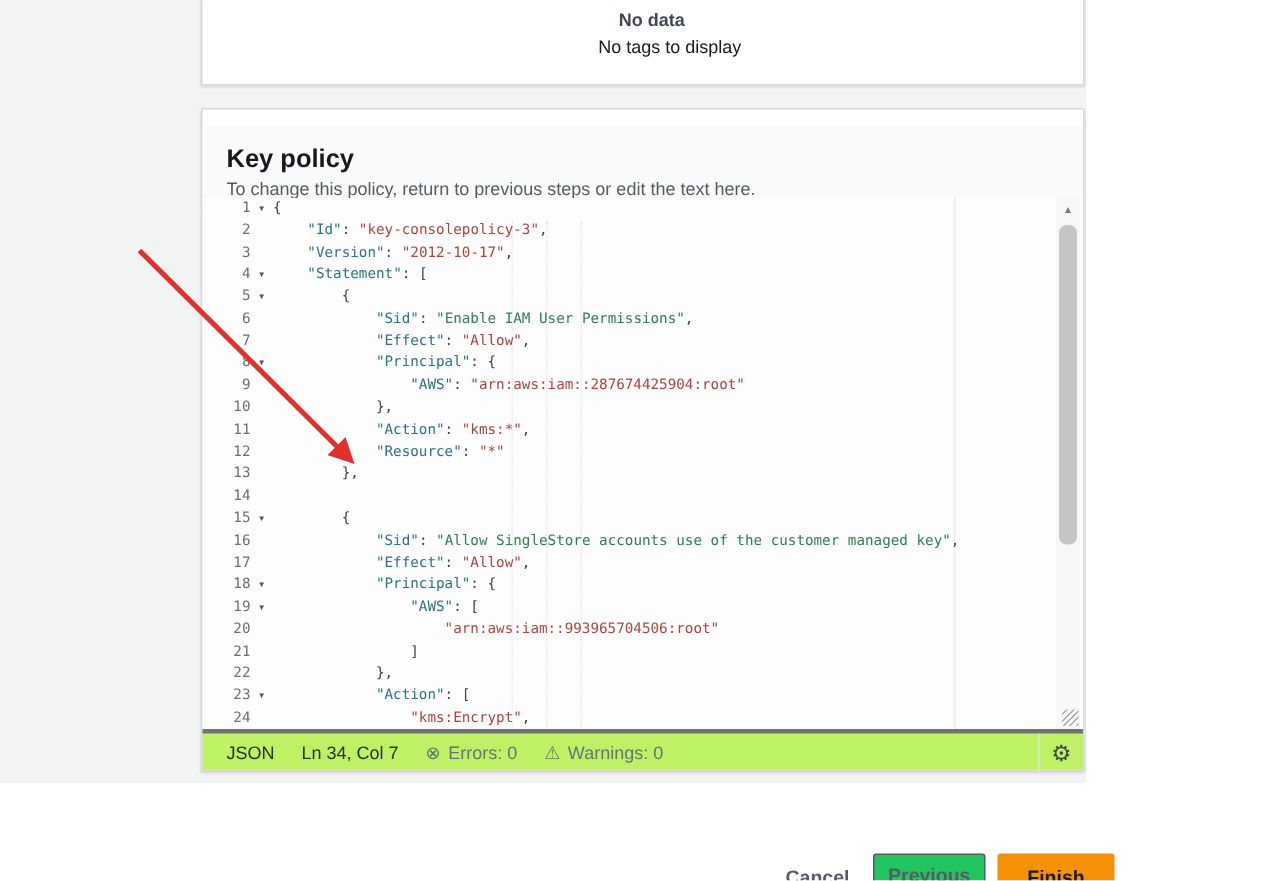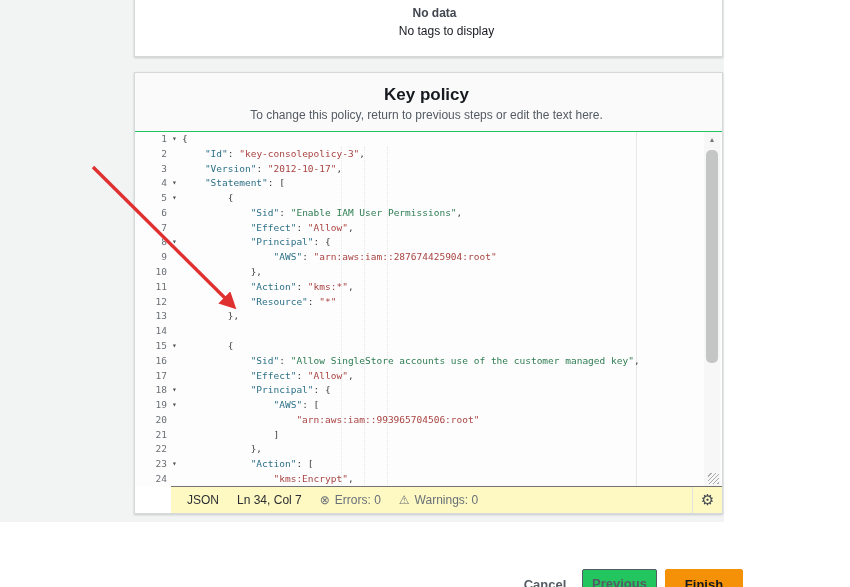--- a/index.html
+++ b/index.html
@@ -8,22 +8,22 @@
   .console-bg{position:absolute;left:0;top:0;width:724px;height:522px;background:#f2f3f3;}
   .card{position:absolute;left:134px;width:589px;background:#fff;border:1px solid #d5d9d9;
         box-shadow:0 1px 2px rgba(0,28,36,.18);box-sizing:border-box;}
   
   .tags-card{top:-2px;height:59px;border-top:none;}
   .no-data{position:absolute;top:8px;left:0;right:0;text-align:center;font-weight:bold;
            font-size:12px;color:#414750;padding-left:12px;}
   .no-tags{position:absolute;top:26px;left:0;right:0;text-align:center;font-size:12px;color:#16191f;padding-left:36px;}
   
   .policy-card{top:72px;height:442px;}
-  .card-header{position:absolute;left:0;top:0;right:0;height:59px;background:#fafafa;
-               border-bottom:1px solid #22c55e;box-sizing:border-box;padding:12px 20px 0 16px;text-align:center;}
+  .card-header{position:absolute;left:0;top:11px;right:0;height:59px;background:#fafafa;
+               border-bottom:1px solid #22c55e;box-sizing:border-box;padding:12px 20px 0 16px;}
   .card-title{font-size:17px;font-weight:bold;color:#16191f;line-height:20px;}
   .card-desc{font-size:12px;color:#545b64;margin-top:3px;}
   
   .editor{position:absolute;left:0;top:59px;right:0;height:355px;background:#fdfdfd;overflow:hidden;}
   .code-row{position:relative;height:14.79px;line-height:14.79px;white-space:pre;
             font-family:"DejaVu Sans Mono",monospace;font-size:9.5px;}
   .gutter-num{display:inline-block;width:32px;text-align:right;color:#6a6f75;
               vertical-align:top;}
   .fold-slot{display:inline-block;width:15px;text-align:center;color:#4d5258;font-size:8px;
              vertical-align:top;}
@@ -36,22 +36,22 @@
   .indent-guide{position:absolute;top:15px;bottom:2px;width:0;border-left:1px dotted #e6e6e6;}
   
   .vscroll{position:absolute;right:2px;top:0;width:16px;height:355px;background:#f7f7f7;}
   .vscroll-up{position:absolute;top:2px;left:0;width:16px;height:12px;text-align:center;
               font-size:8px;color:#777;line-height:12px;}
   .vscroll-thumb{position:absolute;left:2px;top:18px;width:12px;height:213px;background:#c4c6c6;
                  border-radius:5px;}
   .resize-handle{position:absolute;right:3px;bottom:3px;width:11px;height:11px;
      background:repeating-linear-gradient(135deg,transparent 0 2px,#a9abad 2px 3px);}
   
-  .status-bar{position:absolute;left:0;right:0;bottom:0;height:27px;background:#fef9c3;
-              border-top:1px solid #737373;box-sizing:border-box;font-size:12px;color:#545b64;margin-left:36px;}
+  .status-bar{position:absolute;left:0;right:0;bottom:0;height:27px;background:#bef264;
+              border-top:3px solid #737373;box-sizing:border-box;font-size:12px;color:#545b64;}
   .status-inner{position:absolute;left:16px;top:0;height:26px;display:flex;align-items:center;gap:18px;}
   .status-lang,.status-pos{color:#2a2e33;}
   .status-item{display:flex;align-items:center;gap:5px;color:#687078;}
   .status-icon{font-size:12px;color:#687078;}
   .status-gear-cell{position:absolute;right:0;top:0;width:29px;height:26px;border-left:1px solid #dfe3e3;
                     display:flex;align-items:center;justify-content:center;}
   .gear-icon{font-size:15px;color:#414750;cursor:pointer;}
   
   .footer{position:absolute;left:0;top:564px;width:724px;height:38px;}
   .btn{position:absolute;box-sizing:border-box;font-size:13px;font-weight:bold;text-align:center;

